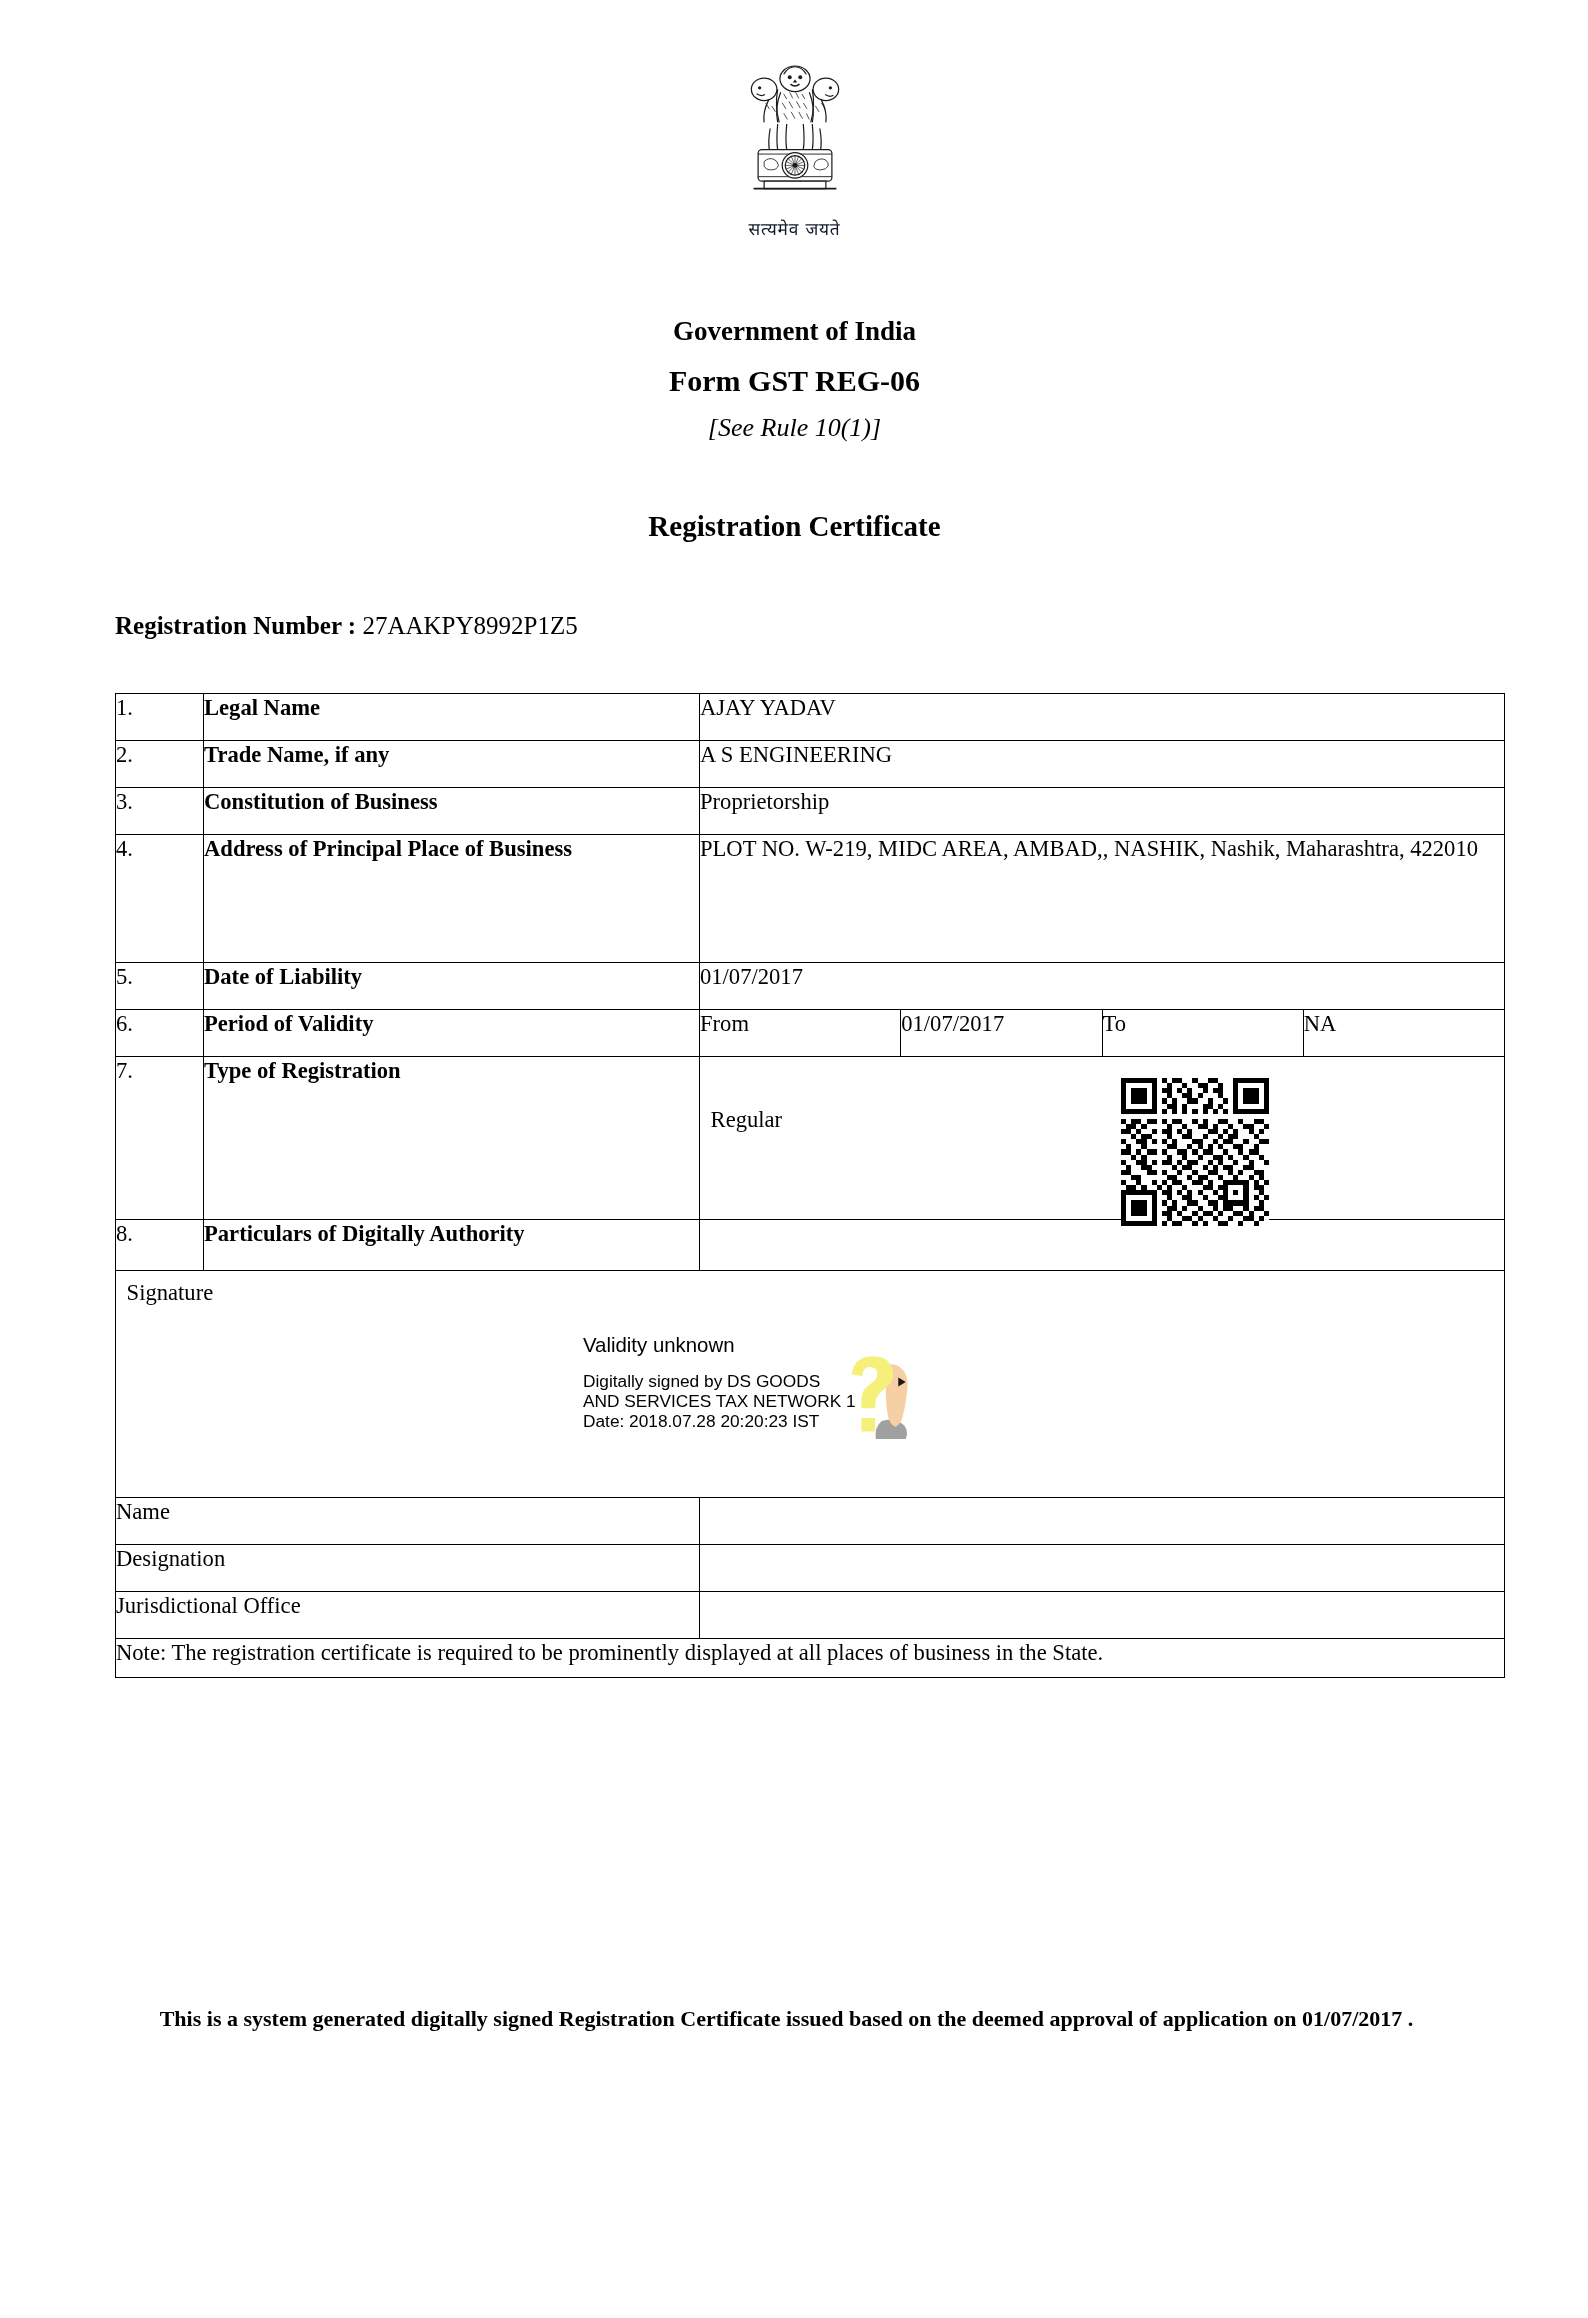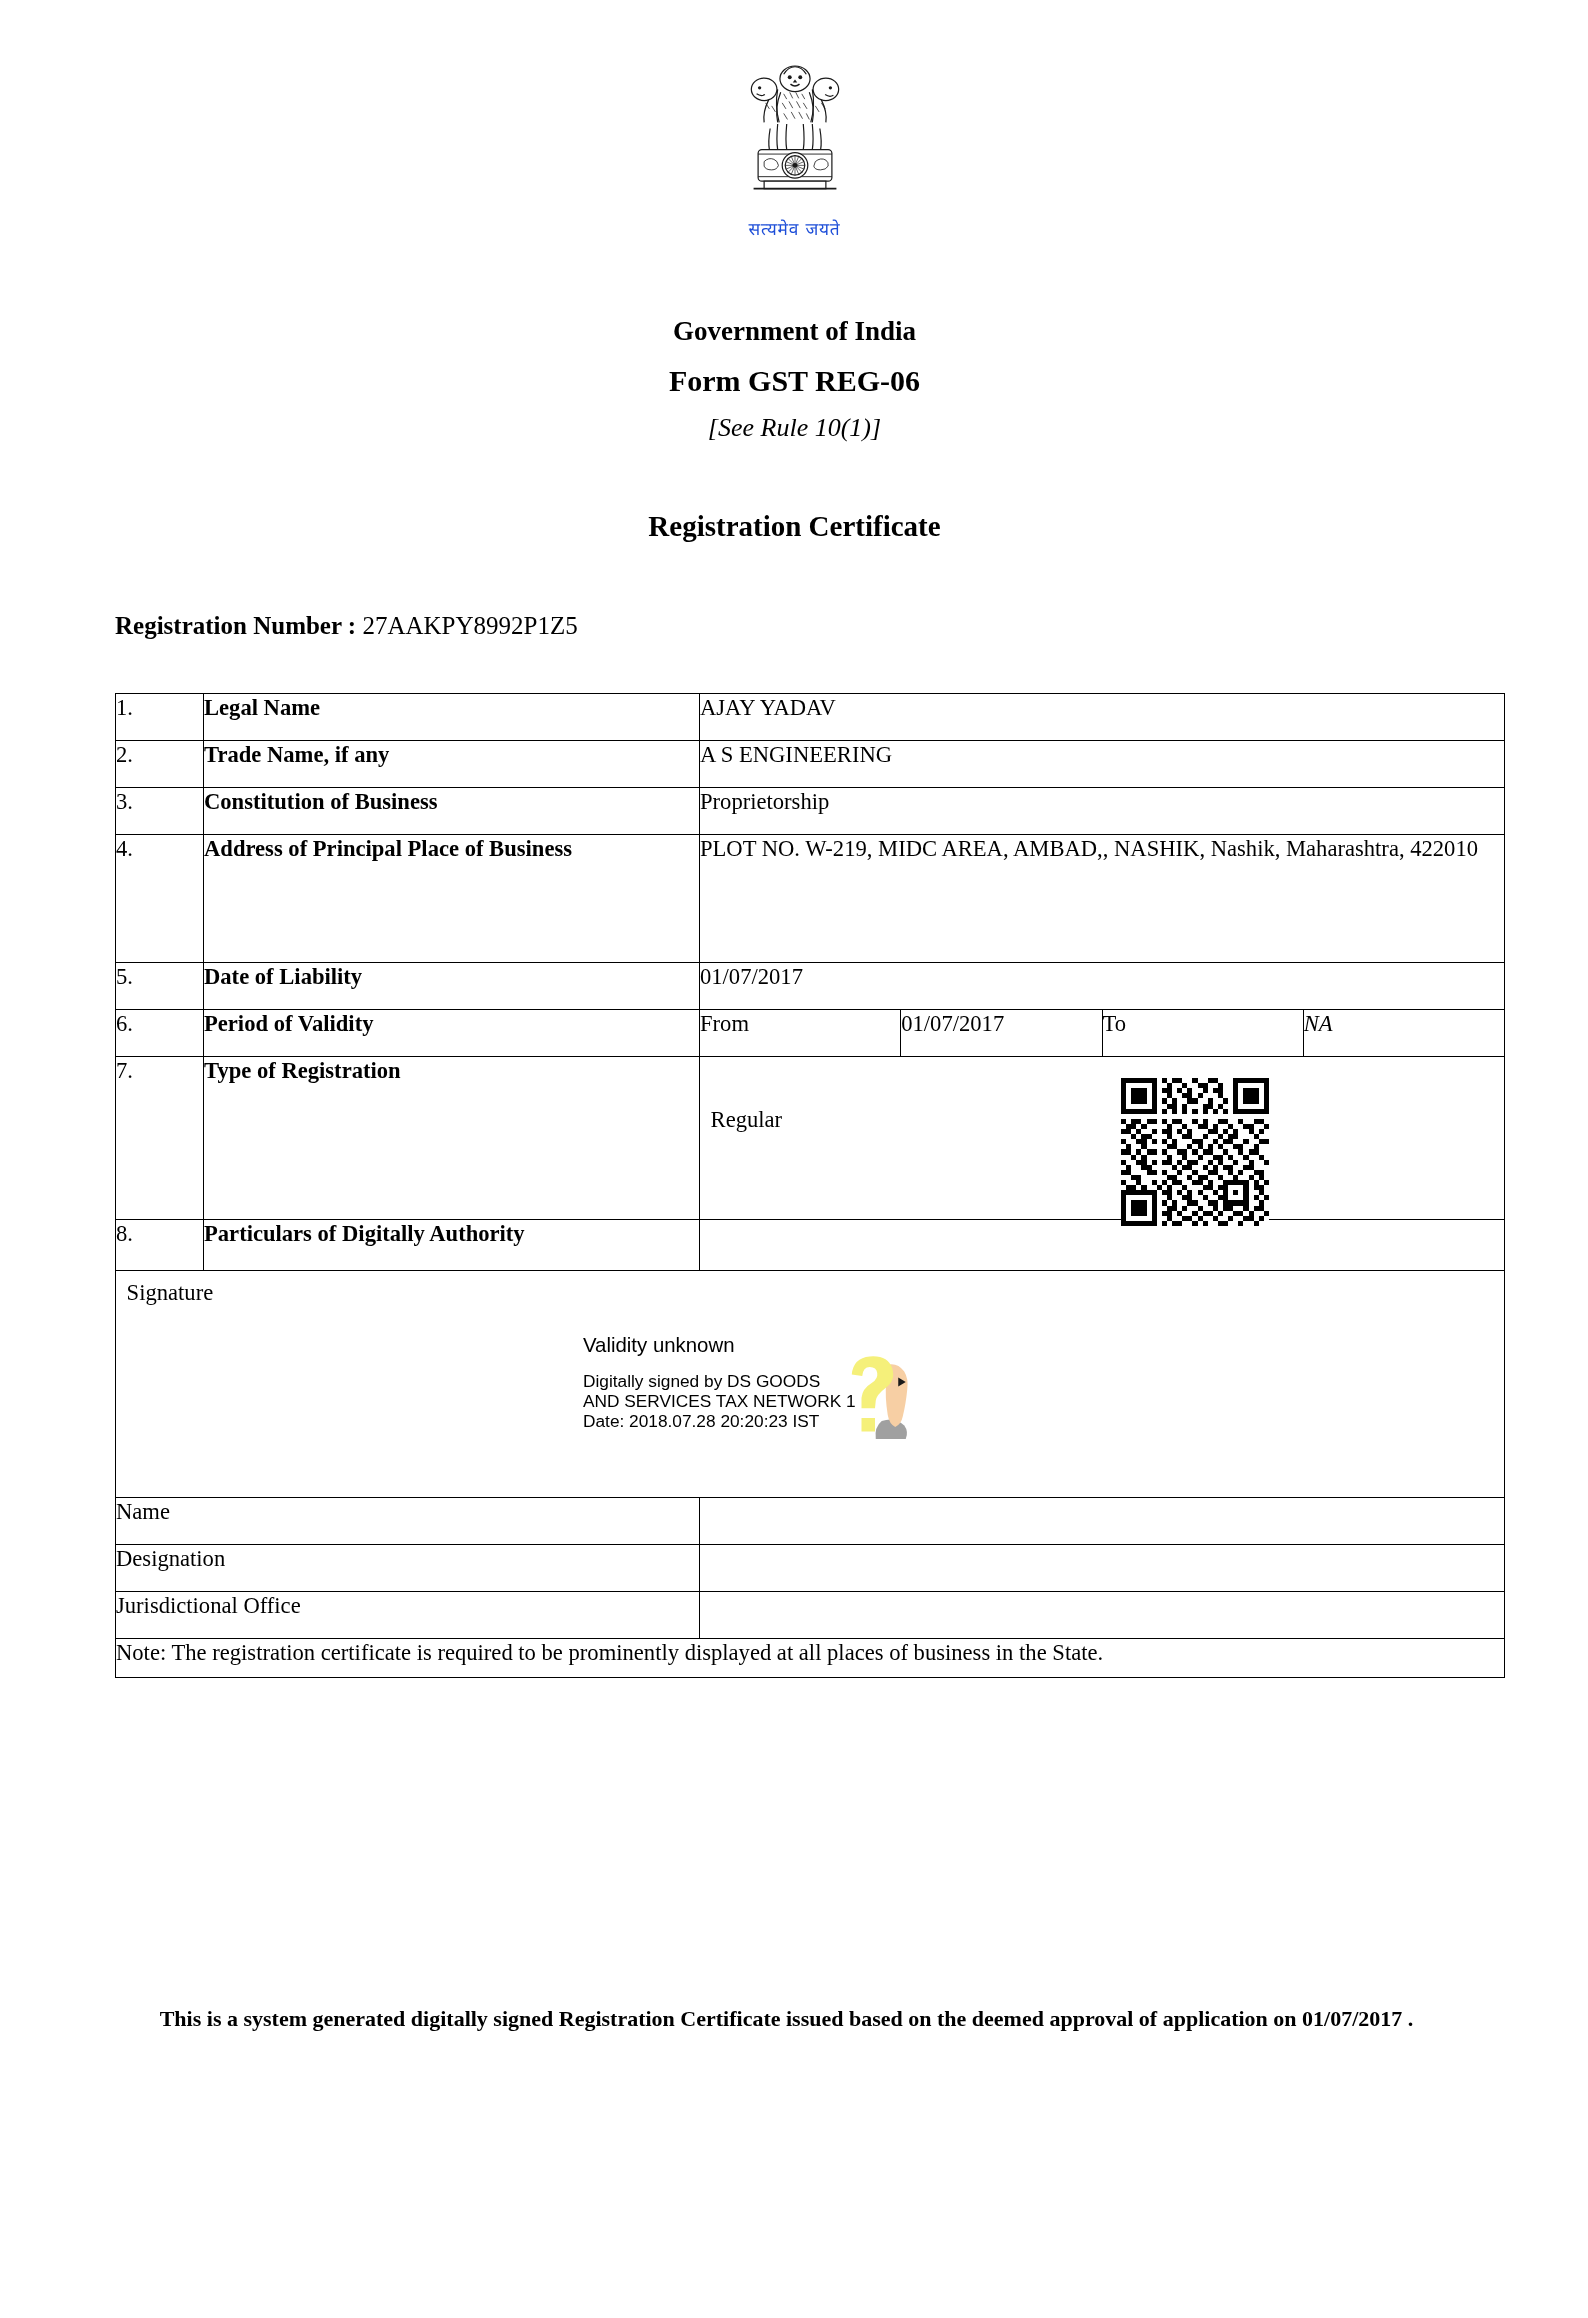--- a/index.html
+++ b/index.html
@@ -24,21 +24,21 @@
     display: flex;
     flex-direction: column;
     align-items: center;
   }
   .emblem-svg { display: block; }
   .emblem-motto {
     font-family: "DejaVu Sans", sans-serif;
     font-size: 17.3px;
     letter-spacing: 0.8px;
     margin-top: 3px;
-    color: #1d4ed8;
+    color: #0f172a;
   }
 
   
   .hd {
     position: absolute;
     left: 0; right: 0;
     text-align: center;
   }
   .hd-gov   { top: 316px; font-size: 27px; font-weight: bold; }
   .hd-form  { top: 364px; font-size: 30px; font-weight: bold; }
@@ -82,21 +82,21 @@
   .r-h4 { height: 128px; }
   .r-h5 { height: 47px; }
   .r-h6 { height: 47px; }
   .r-h7 { height: 163px; }
   .r-h8 { height: 51px; }
 
   
   .c-from  { width: 181px; padding: 10.6px 7.5px 7.5px 10.6px; }
   .c-fromv { width: 177px; padding: 10.6px 7.5px 7.5px 10.6px; }
   .c-to    { width: 226px; padding: 10.6px 7.5px 7.5px 10.6px; }
-  .c-tov   { padding: 10.6px 7.5px 7.5px 10.6px; font-style: italic; }
+  .c-tov   { padding: 10.6px 7.5px 7.5px 10.6px; }
 
   
   .type-cell { position: relative; padding: 0; }
   .type-text {
     position: absolute;
     left: 10.6px;
     top: 39px;
     font-size: 22.6px;
     margin-top: 10px;
   }

